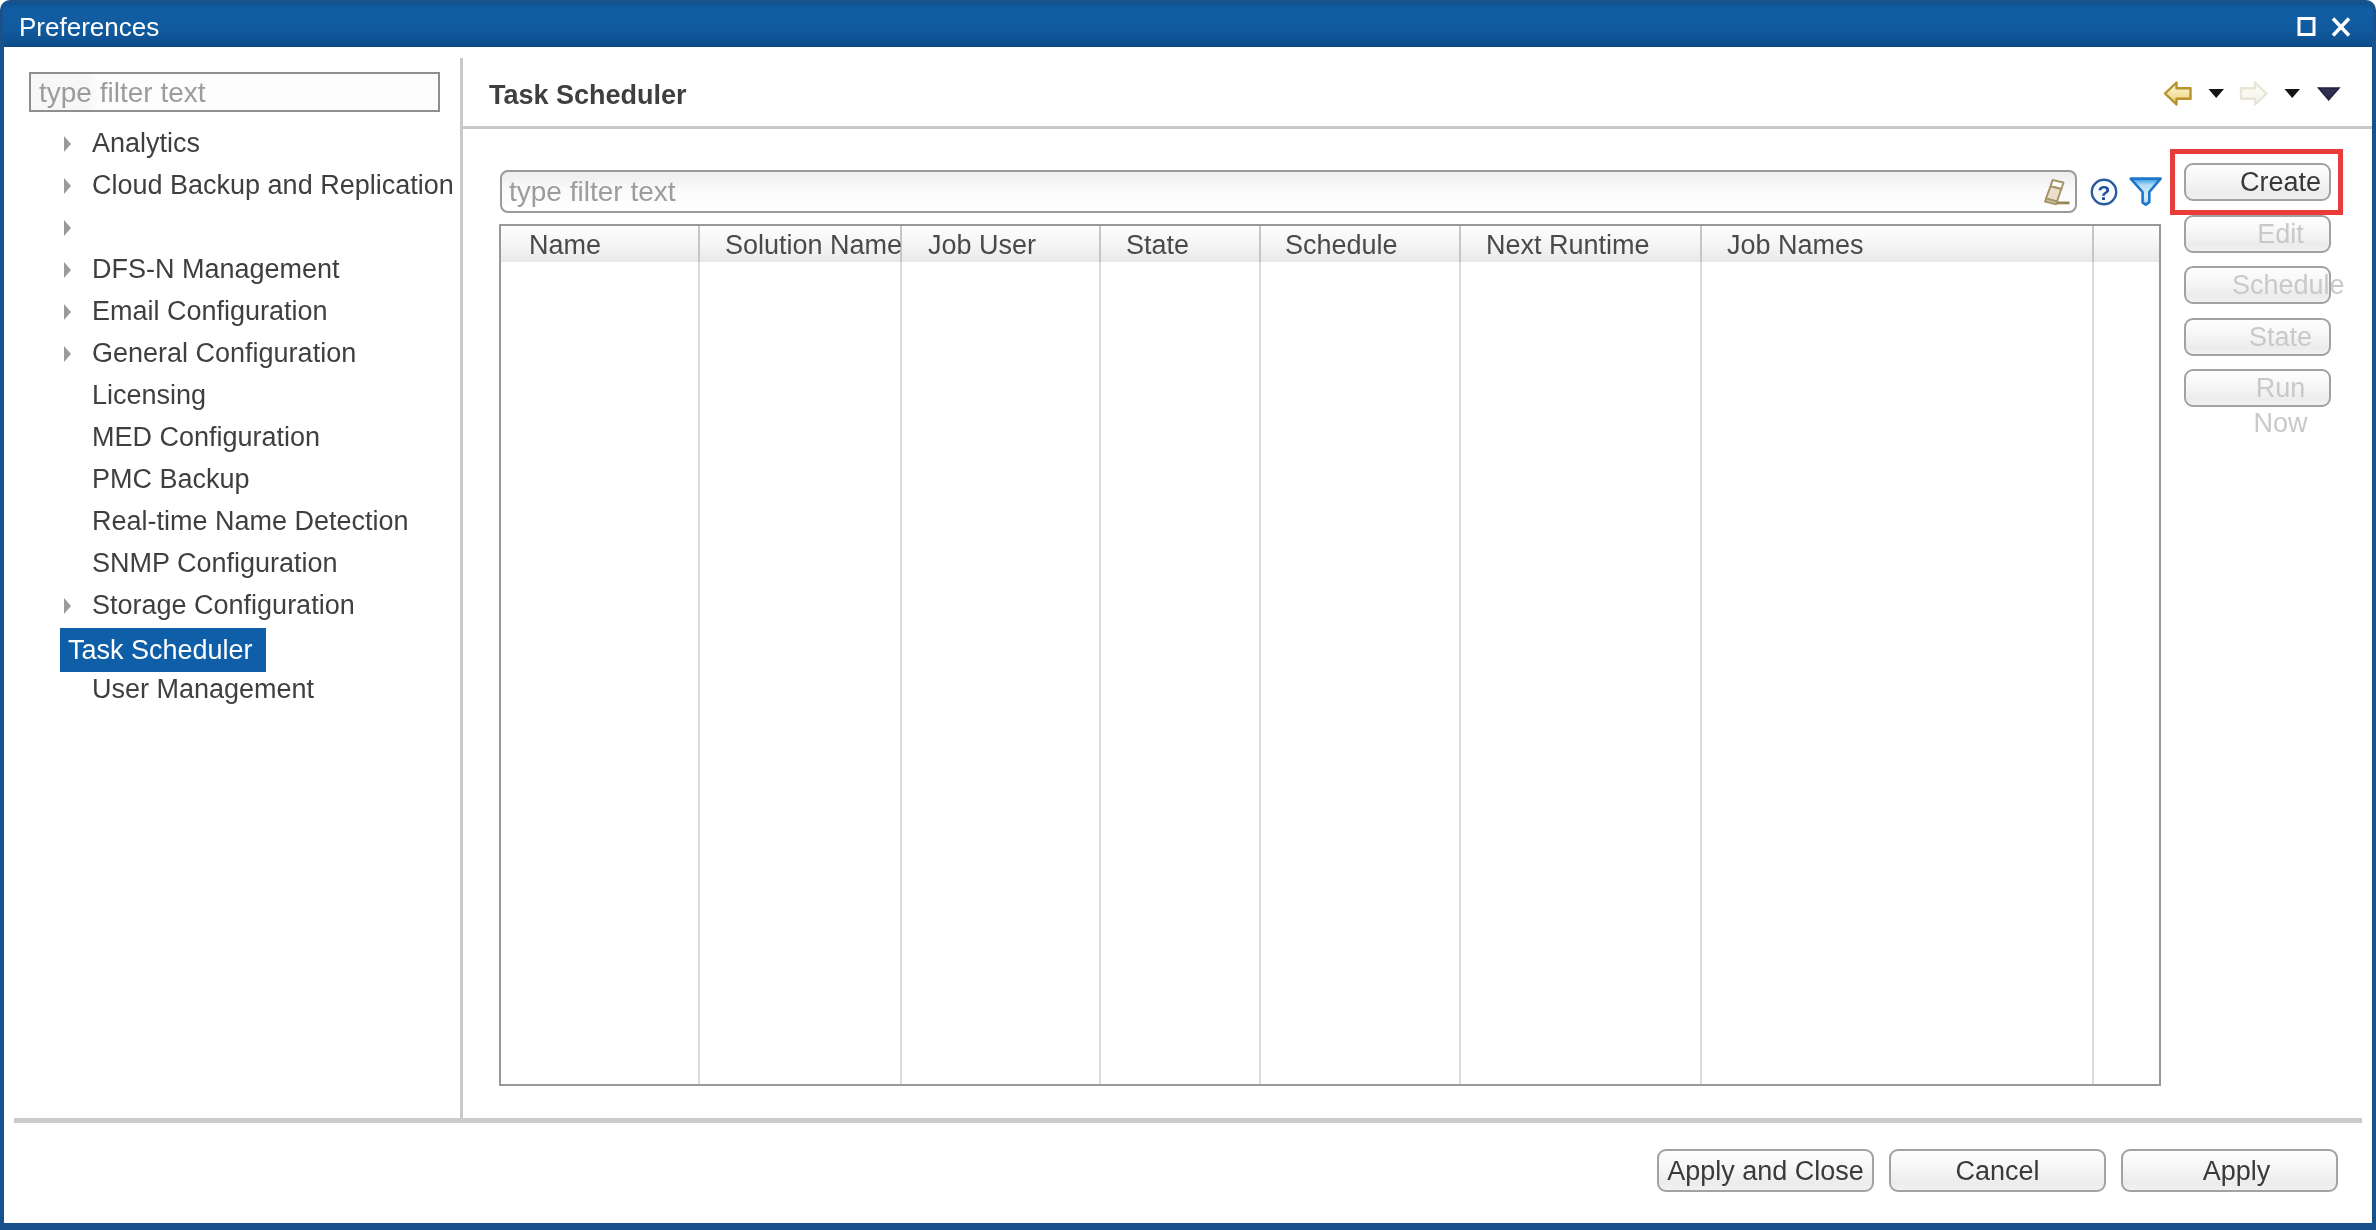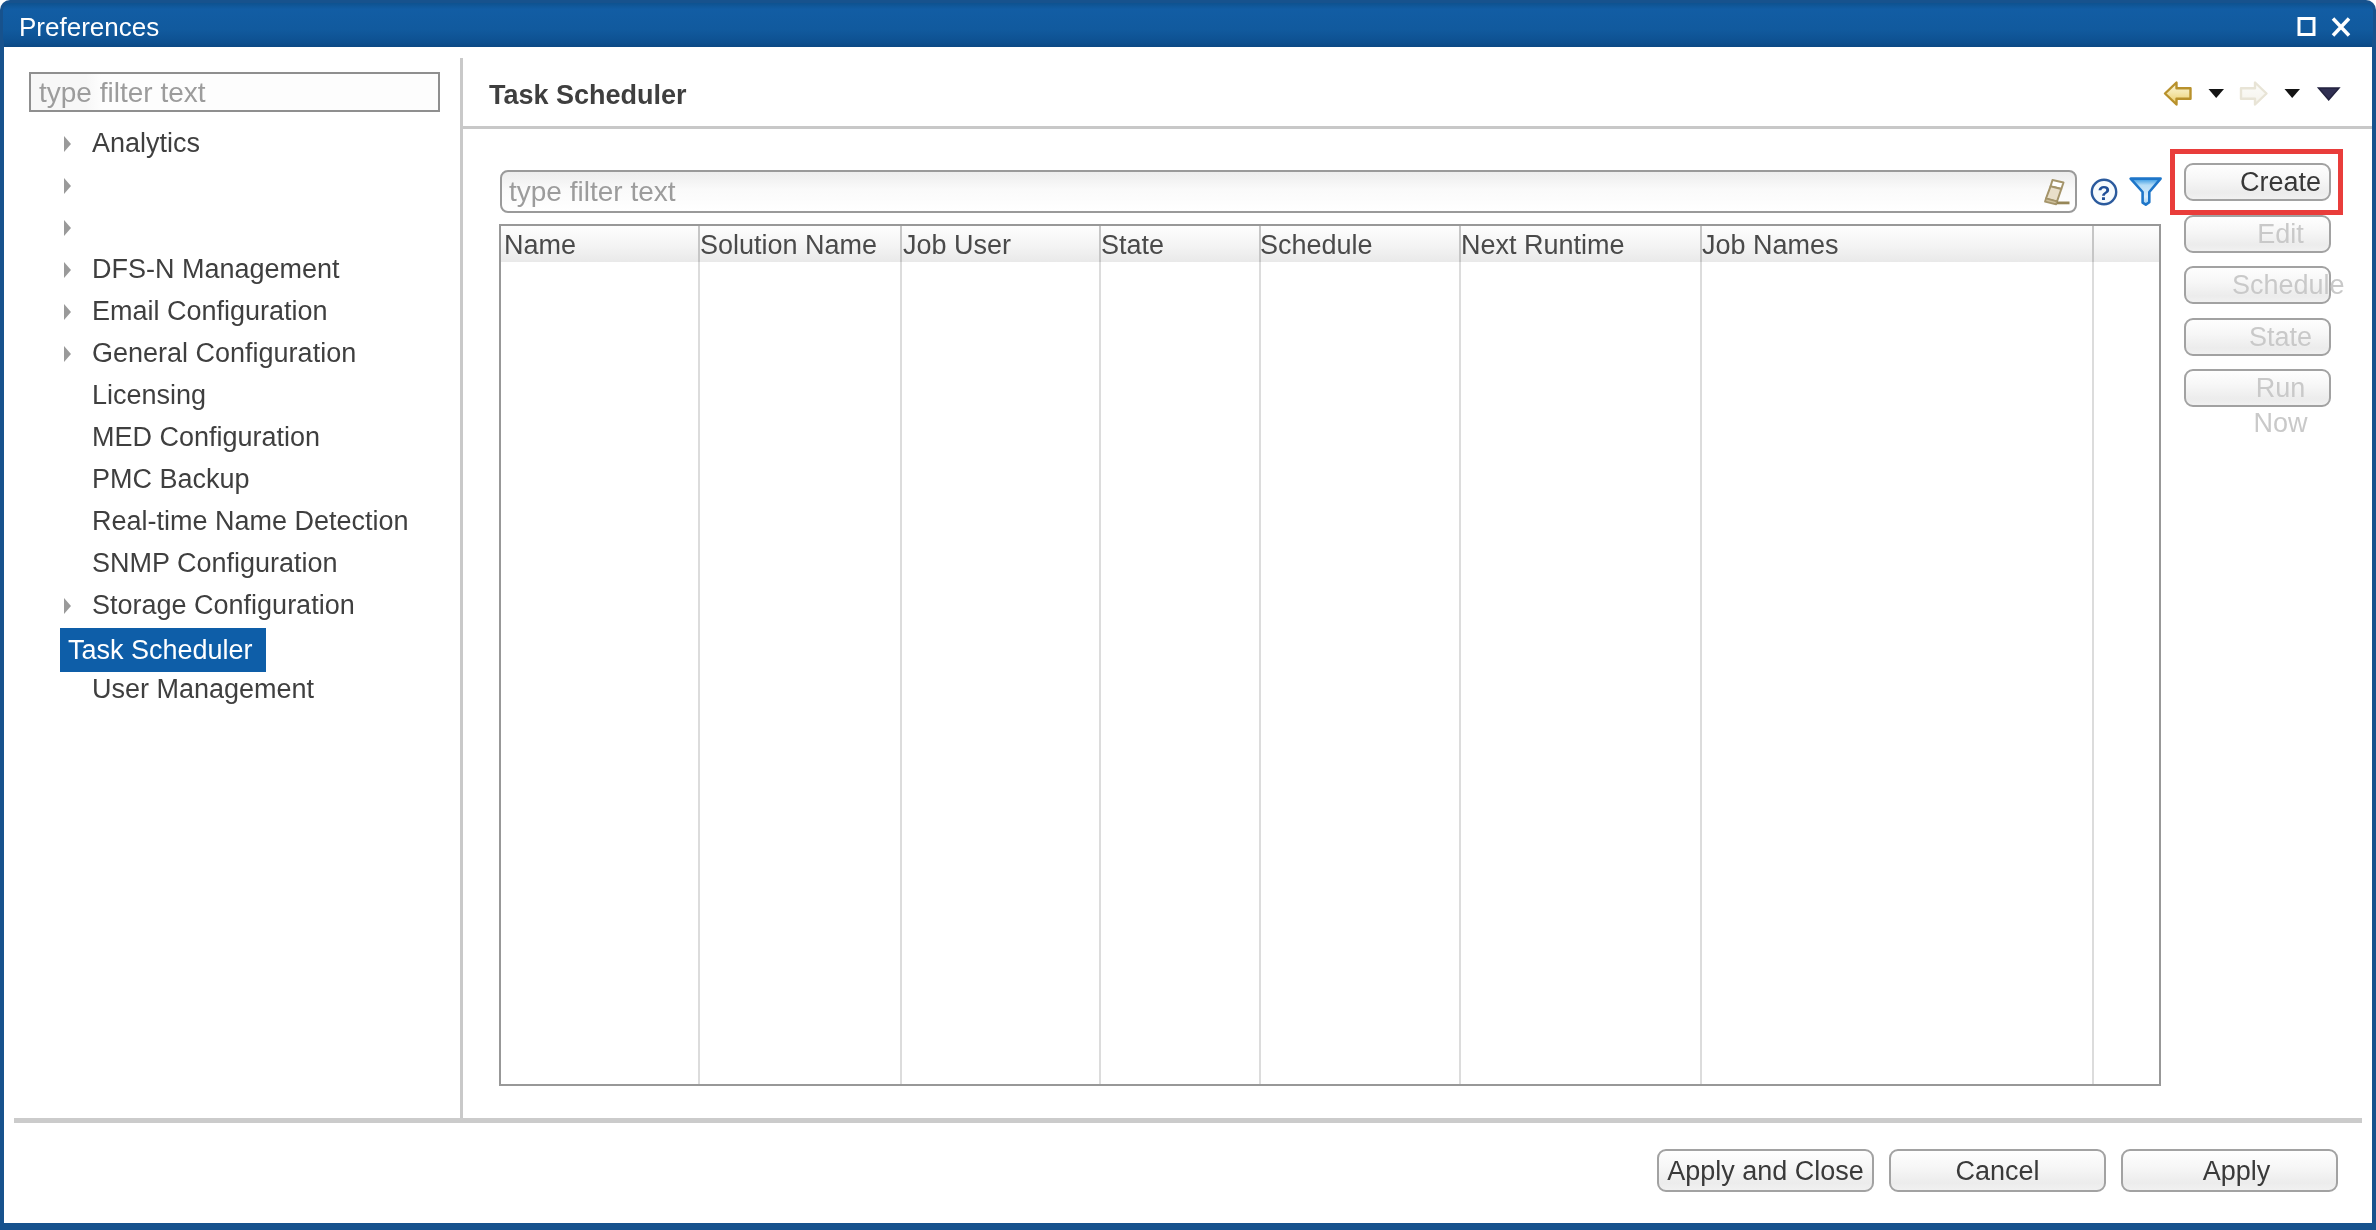--- a/index.html
+++ b/index.html
@@ -34,21 +34,21 @@
     border:2px solid #9a9a9a;border-radius:8px;
     background:linear-gradient(180deg,#ededed 0%,#fafafa 45%,#ffffff 100%);}
   #rfilter span{position:absolute;left:7px;top:0;line-height:40px;font-size:28px;color:#9c9c9c;}
   
   #tbl{position:absolute;left:499px;top:224px;width:1662px;height:862px;box-sizing:border-box;
     border:2px solid #989898;background:#ffffff;}
   #thead{position:absolute;left:0;top:0;width:100%;height:36px;
     background:linear-gradient(180deg,#fefefe 0%,#f4f4f4 55%,#e9e9e9 100%);}
   .hdiv{position:absolute;top:0;width:2px;height:36px;background:#c6c6c6;}
   .bdiv{position:absolute;top:36px;width:2px;height:822px;background:#dcdcdc;}
-  .hlbl{position:absolute;top:0;height:38px;line-height:38px;font-size:27px;color:#4a4a4a;white-space:nowrap;}
+  .hlbl{position:absolute;top:0;height:38px;line-height:38px;font-size:27px;color:#4a4a4a;white-space:nowrap;margin-left:25px;}
   
   .btn{position:absolute;left:2184px;width:147px;height:38px;box-sizing:border-box;
     border:2px solid #a2a2a2;border-radius:9px;text-align:center;
     background:linear-gradient(180deg,#fefefe 0%,#f7f7f7 40%,#ececec 82%,#f1f1f1 100%);
     font-size:27px;line-height:35px;color:#c9c9c9;padding-left:46px;}
   .btn.en{color:#383838;}
   #redbox{position:absolute;left:2170px;top:149px;width:173px;height:66px;box-sizing:border-box;
     border:5px solid #e93d3b;}
   
   #bsep{position:absolute;left:14px;top:1118px;width:2348px;height:5px;background:#cbcbcb;}
@@ -73,20 +73,21 @@
   <div id="lfilter">
     <span>type filter text</span>
   </div>
   <div id="tree">
     <div class="trow" style="top:122px">
       <div class="arr"></div>
       <div class="lbl">Analytics</div>
     </div>
     <div class="trow" style="top:164px">
       <div class="arr"></div>
+      <div class="lbl">Cloud Backup and Replication</div>
     </div>
     <div class="trow" style="top:206px">
       <div class="arr"></div>
     </div>
     <div class="trow" style="top:248px">
       <div class="arr"></div>
       <div class="lbl">DFS-N Management</div>
     </div>
     <div class="trow" style="top:290px">
       <div class="arr"></div>

